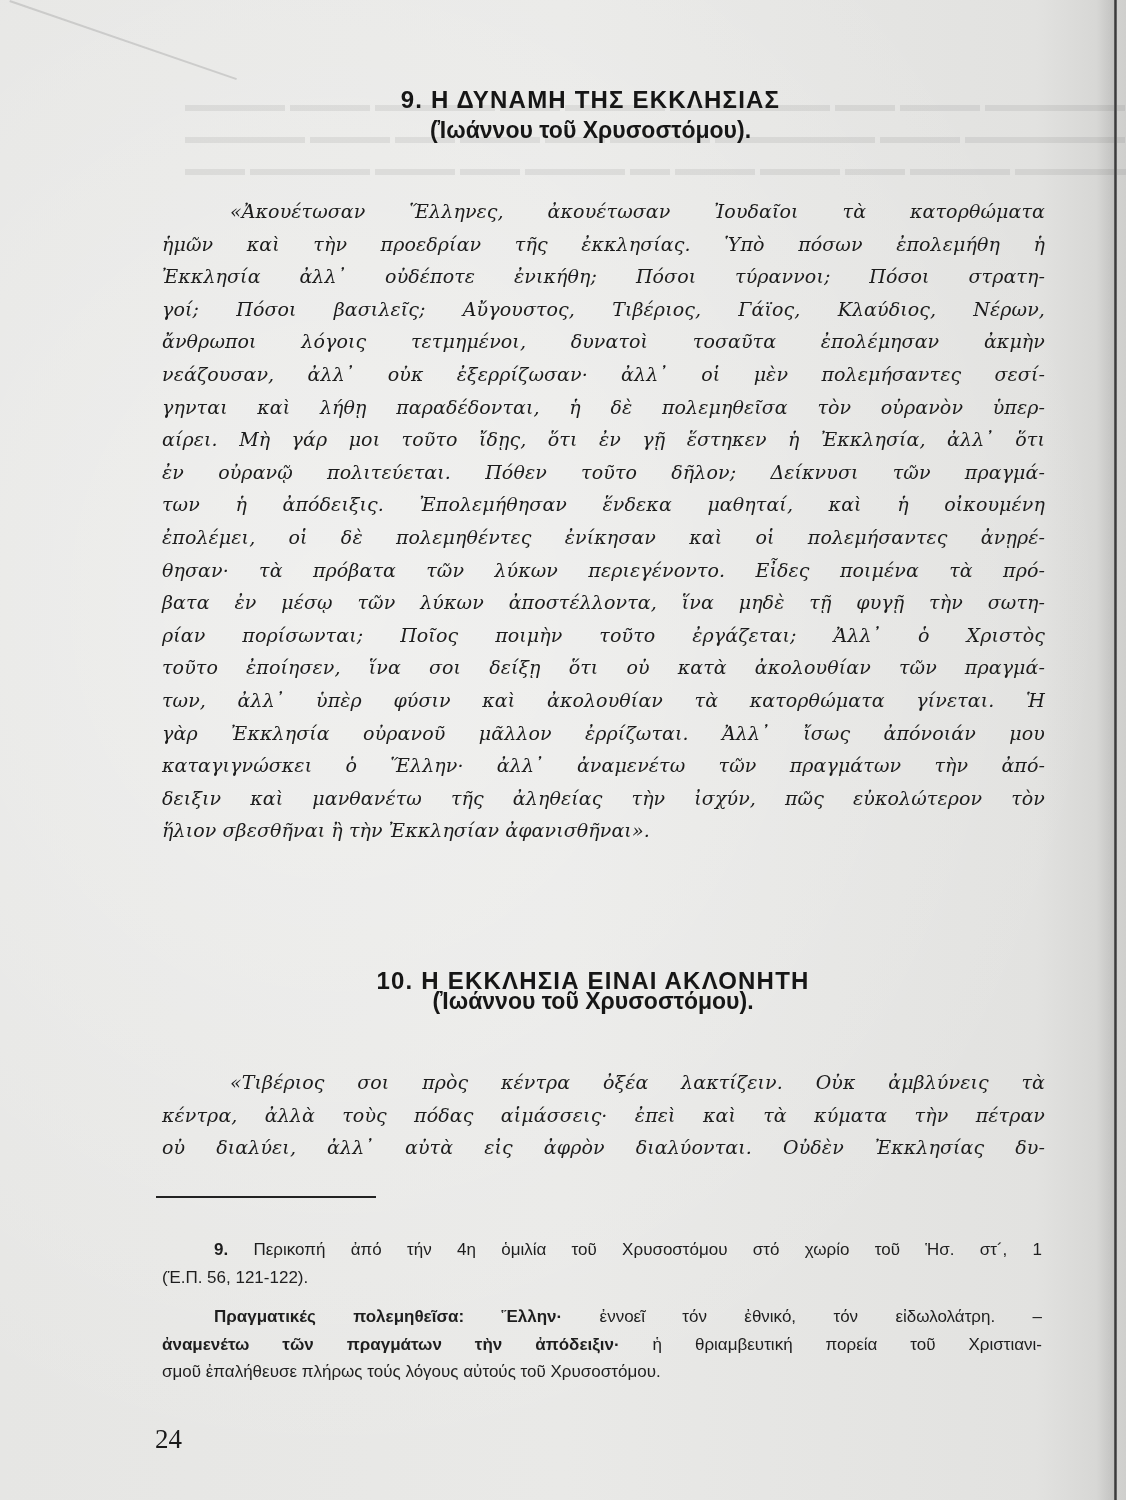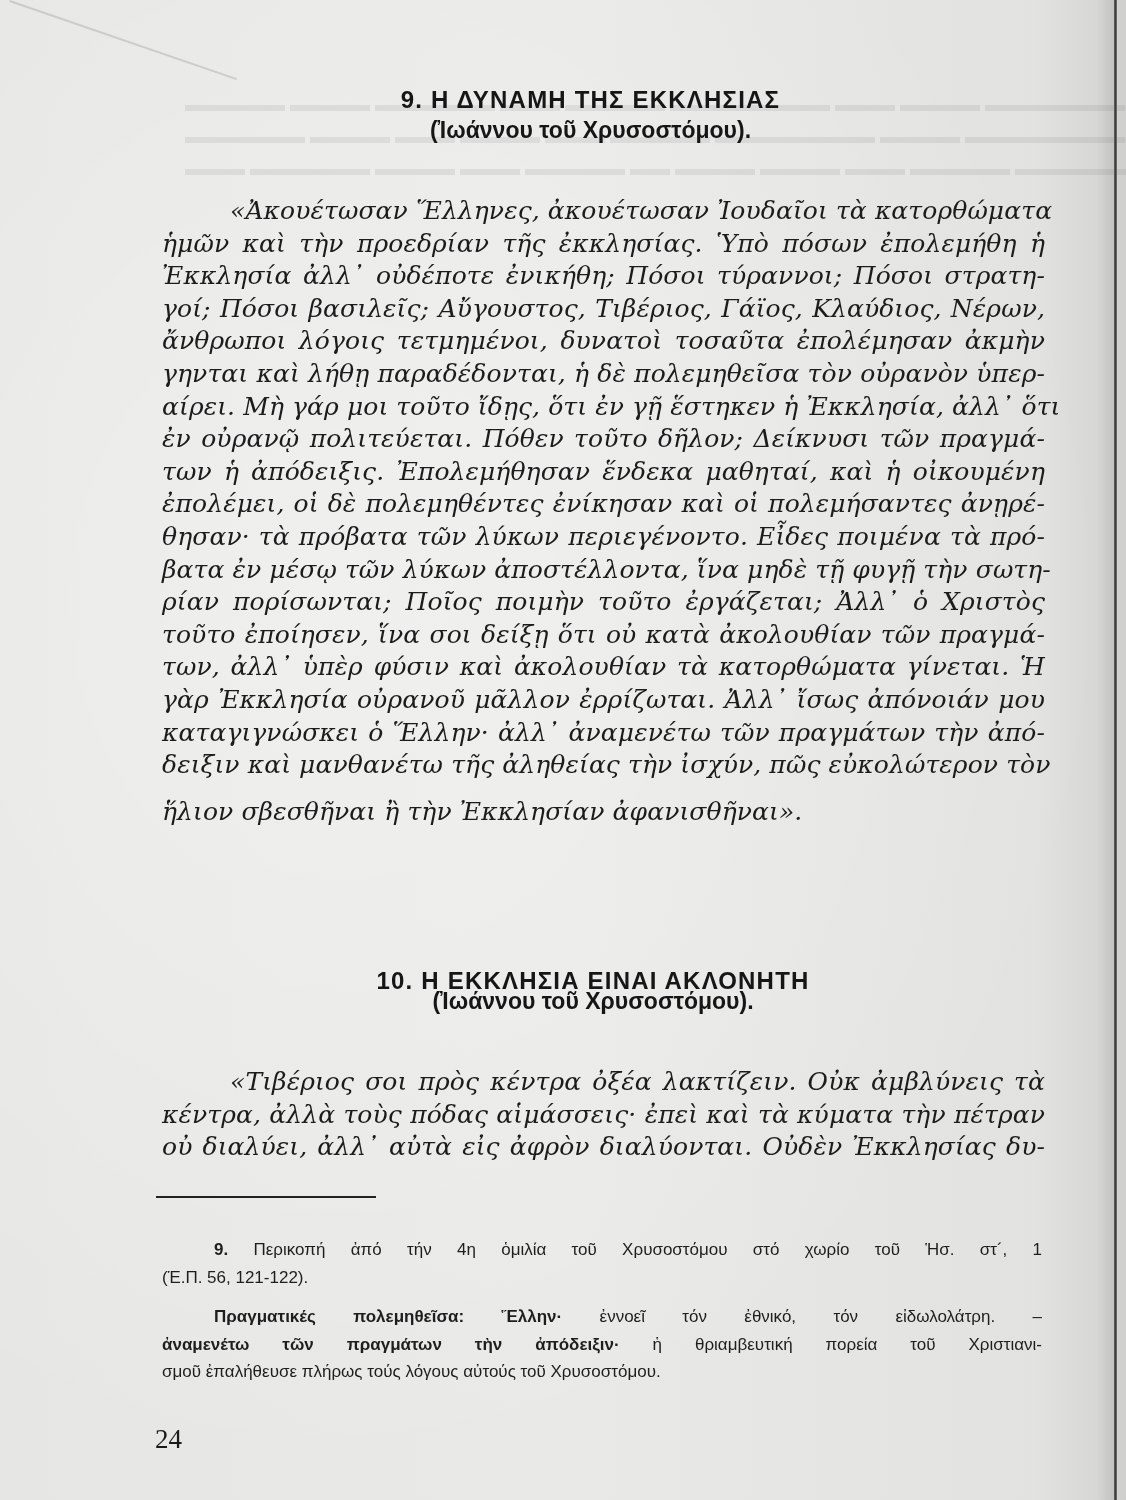--- a/index.html
+++ b/index.html
@@ -80,29 +80,29 @@
     position: absolute;
     left: 162px;
     width: 883px;
   }
   .line {
     display: block;
     height: 32.6px;
     line-height: 32.6px;
     font-family: "DejaVu Serif", serif;
     font-style: italic;
-    font-size: 25px;
+    font-size: 19px;
     color: #1c1c1c;
     white-space: nowrap;
     text-align: justify;
     text-align-last: justify;
     letter-spacing: 0.1px;
   }
   .line.first { padding-left: 68px; box-sizing: border-box; }
-  .line.last { text-align-last: left; margin-top: 14px; }
+  .line.last { text-align-last: left; }
 
   .p9 { top: 195px; }
   .p10 { top: 1066px; }
 
   .footnote-rule {
     position: absolute;
     left: 156px; top: 1196px;
     width: 220px; height: 2px;
     background: #222;
   }
@@ -151,20 +151,21 @@
 
   <div class="heading h9">9. Η ΔΥΝΑΜΗ ΤΗΣ ΕΚΚΛΗΣΙΑΣ</div>
   <div class="subheading s9">(Ἰωάννου τοῦ Χρυσοστόμου).</div>
 
   <div class="body-block p9">
     <span class="line first">«Ἀκουέτωσαν Ἕλληνες, ἀκουέτωσαν Ἰουδαῖοι τὰ κατορθώματα</span>
     <span class="line">ἡμῶν καὶ τὴν προεδρίαν τῆς ἐκκλησίας. Ὑπὸ πόσων ἐπολεμήθη ἡ</span>
     <span class="line">Ἐκκλησία ἀλλ᾽ οὐδέποτε ἐνικήθη; Πόσοι τύραννοι; Πόσοι στρατη-</span>
     <span class="line">γοί; Πόσοι βασιλεῖς; Αὔγουστος, Τιβέριος, Γάϊος, Κλαύδιος, Νέρων,</span>
     <span class="line">ἄνθρωποι λόγοις τετμημένοι, δυνατοὶ τοσαῦτα ἐπολέμησαν ἀκμὴν</span>
+    <span class="line">νεάζουσαν, ἀλλ᾽ οὐκ ἐξερρίζωσαν· ἀλλ᾽ οἱ μὲν πολεμήσαντες σεσί-</span>
     <span class="line">γηνται καὶ λήθῃ παραδέδονται, ἡ δὲ πολεμηθεῖσα τὸν οὐρανὸν ὑπερ-</span>
     <span class="line">αίρει. Μὴ γάρ μοι τοῦτο ἴδῃς, ὅτι ἐν γῇ ἕστηκεν ἡ Ἐκκλησία, ἀλλ᾽ ὅτι</span>
     <span class="line">ἐν οὐρανῷ πολιτεύεται. Πόθεν τοῦτο δῆλον; Δείκνυσι τῶν πραγμά-</span>
     <span class="line">των ἡ ἀπόδειξις. Ἐπολεμήθησαν ἕνδεκα μαθηταί, καὶ ἡ οἰκουμένη</span>
     <span class="line">ἐπολέμει, οἱ δὲ πολεμηθέντες ἐνίκησαν καὶ οἱ πολεμήσαντες ἀνῃρέ-</span>
     <span class="line">θησαν· τὰ πρόβατα τῶν λύκων περιεγένοντο. Εἶδες ποιμένα τὰ πρό-</span>
     <span class="line">βατα ἐν μέσῳ τῶν λύκων ἀποστέλλοντα, ἵνα μηδὲ τῇ φυγῇ τὴν σωτη-</span>
     <span class="line">ρίαν πορίσωνται; Ποῖος ποιμὴν τοῦτο ἐργάζεται; Ἀλλ᾽ ὁ Χριστὸς</span>
     <span class="line">τοῦτο ἐποίησεν, ἵνα σοι δείξῃ ὅτι οὐ κατὰ ἀκολουθίαν τῶν πραγμά-</span>
     <span class="line">των, ἀλλ᾽ ὑπὲρ φύσιν καὶ ἀκολουθίαν τὰ κατορθώματα γίνεται. Ἡ</span>

